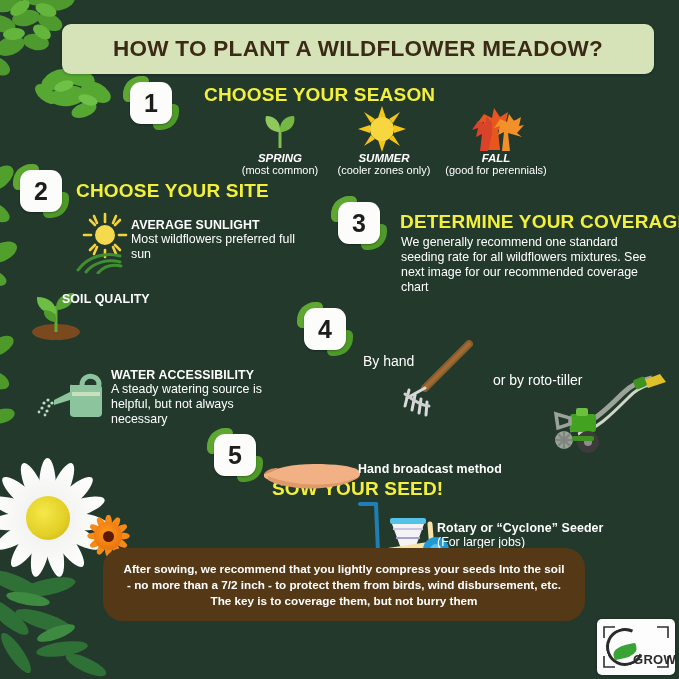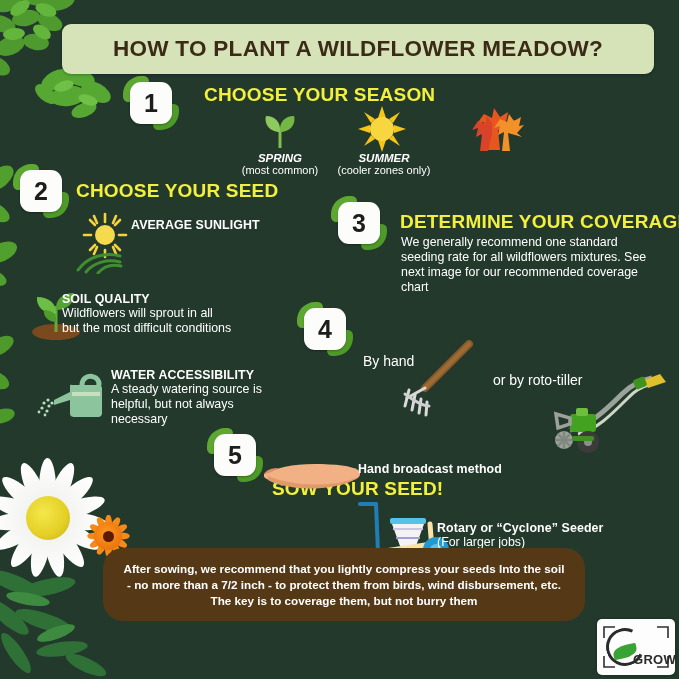--- a/index.html
+++ b/index.html
@@ -218,27 +218,31 @@
     <span class="dt">(cooler zones only)</span>
   </div>
 
   <div class="foliage" style="left:468px;top:108px;width:56px;height:44px;">
     <svg width="56" height="44" viewBox="0 0 56 44">
       <path d="M20 42 L22 20 L14 24 L16 14 L8 17 L16 6 L24 10 L26 0 L32 9 L40 4 L38 14 L48 12 L40 22 L46 26 L30 22 L32 42 Z" fill="#e8561f"></path>
       <path d="M34 43 L36 24 L30 27 L32 18 L26 20 L32 11 L39 14 L41 6 L46 13 L53 9 L51 18 L56 17 L49 25 L54 29 L40 25 L42 43 Z" fill="#f2912a"></path>
       <path d="M12 43 L14 26 L8 29 L10 20 L4 22 L10 13 L17 16 L19 8 L24 15 L24 26 L20 43 Z" fill="#d8432a"></path>
     </svg>
   </div>
+  <div class="season-cap" style="left:436px;top:152px;width:120px;">
+    <span class="nm">FALL</span>
+    <span class="dt">(good for perennials)</span>
+  </div>
 
   <div class="badge" style="left:18px;top:168px;">
     <div class="leafA"></div>
     <div class="leafB"></div>
     <div class="card">2</div>
   </div>
-  <div class="step-title" style="left:76px;top:180px;">CHOOSE YOUR SEED</div>
+  <div class="step-title" style="left:76px;top:180px;">CHOOSE YOUR SITE</div>
 
   <div class="foliage" style="left:74px;top:212px;width:62px;height:62px;">
     <svg width="62" height="62" viewBox="0 0 62 62">
       <g stroke="#f3d23e" stroke-width="2.6" stroke-linecap="round">
         <line x1="31" y1="2" x2="31" y2="10"></line>
           <line x1="31" y1="38" x2="31" y2="45"></line>
         <line x1="10" y1="23" x2="17" y2="23"></line>
           <line x1="45" y1="23" x2="52" y2="23"></line>
         <line x1="16" y1="8" x2="21" y2="13"></line>
           <line x1="41" y1="33" x2="46" y2="38"></line>
@@ -251,32 +255,32 @@
       </g>
       <circle cx="31" cy="23" r="10" fill="#f5da4e"></circle>
       <g fill="none" stroke="#3f8f30" stroke-width="3" stroke-linecap="round">
         <path d="M4 58 C14 44 32 40 46 44"></path>
         <path d="M12 60 C20 50 34 47 46 50"></path>
         <path d="M24 61 C30 54 38 52 47 54"></path>
       </g>
     </svg>
   </div>
   <div class="sub-h" style="position:absolute;left:131px;top:218px;">AVERAGE SUNLIGHT</div>
+  <div class="step-body" style="left:131px;top:232px;width:185px;">Most  wildflowers preferred full sun</div>
 
   <div class="foliage" style="left:26px;top:284px;width:60px;height:56px;">
     <svg width="60" height="56" viewBox="0 0 60 56">
       <ellipse cx="30" cy="48" rx="24" ry="8" fill="#7a4a1e"></ellipse>
       <path d="M30 48 L30 22" stroke="#5fae3a" stroke-width="3" fill="none"></path>
       <path d="M30 30 C17 30 10 22 11 13 C23 13 31 20 30 30 Z" fill="#6cbe44"></path>
       <path d="M30 26 C42 26 49 18 48 9 C36 9 29 16 30 26 Z" fill="#55a332"></path>
       <path d="M30 38 C22 38 17 32 18 26 C27 26 31 31 30 38 Z" fill="#4e9c2c"></path>
     </svg>
   </div>
   <div class="sub-h" style="position:absolute;left:62px;top:292px;text-align:right;">SOIL QUALITY</div>
-  <div class="step-body" style="left:62px;top:306px;width:170px;">Wildflowers will sprout in all but the most difficult conditions</div>
 
   <div class="foliage" style="left:36px;top:372px;width:72px;height:46px;">
     <svg width="72" height="46" viewBox="0 0 72 46">
       <path d="M34 14 L34 42 C34 44 36 45 38 45 L62 45 C65 45 66 43 66 41 L66 16 C66 14 64 13 62 13 L38 13 C36 13 34 12 34 14 Z" fill="#8cc49d"></path>
       <path d="M46 13 C46 6 52 3 58 5 C63 7 64 12 62 15" fill="none" stroke="#8cc49d" stroke-width="5"></path>
       <path d="M34 20 L18 28 L18 33 L34 28 Z" fill="#8cc49d"></path>
       <rect x="36" y="20" width="28" height="4" fill="#c8e0bd"></rect>
       <g fill="#b9dcc4">
         <circle cx="12" cy="28" r="1.6"></circle>
           <circle cx="8" cy="31" r="1.6"></circle>

